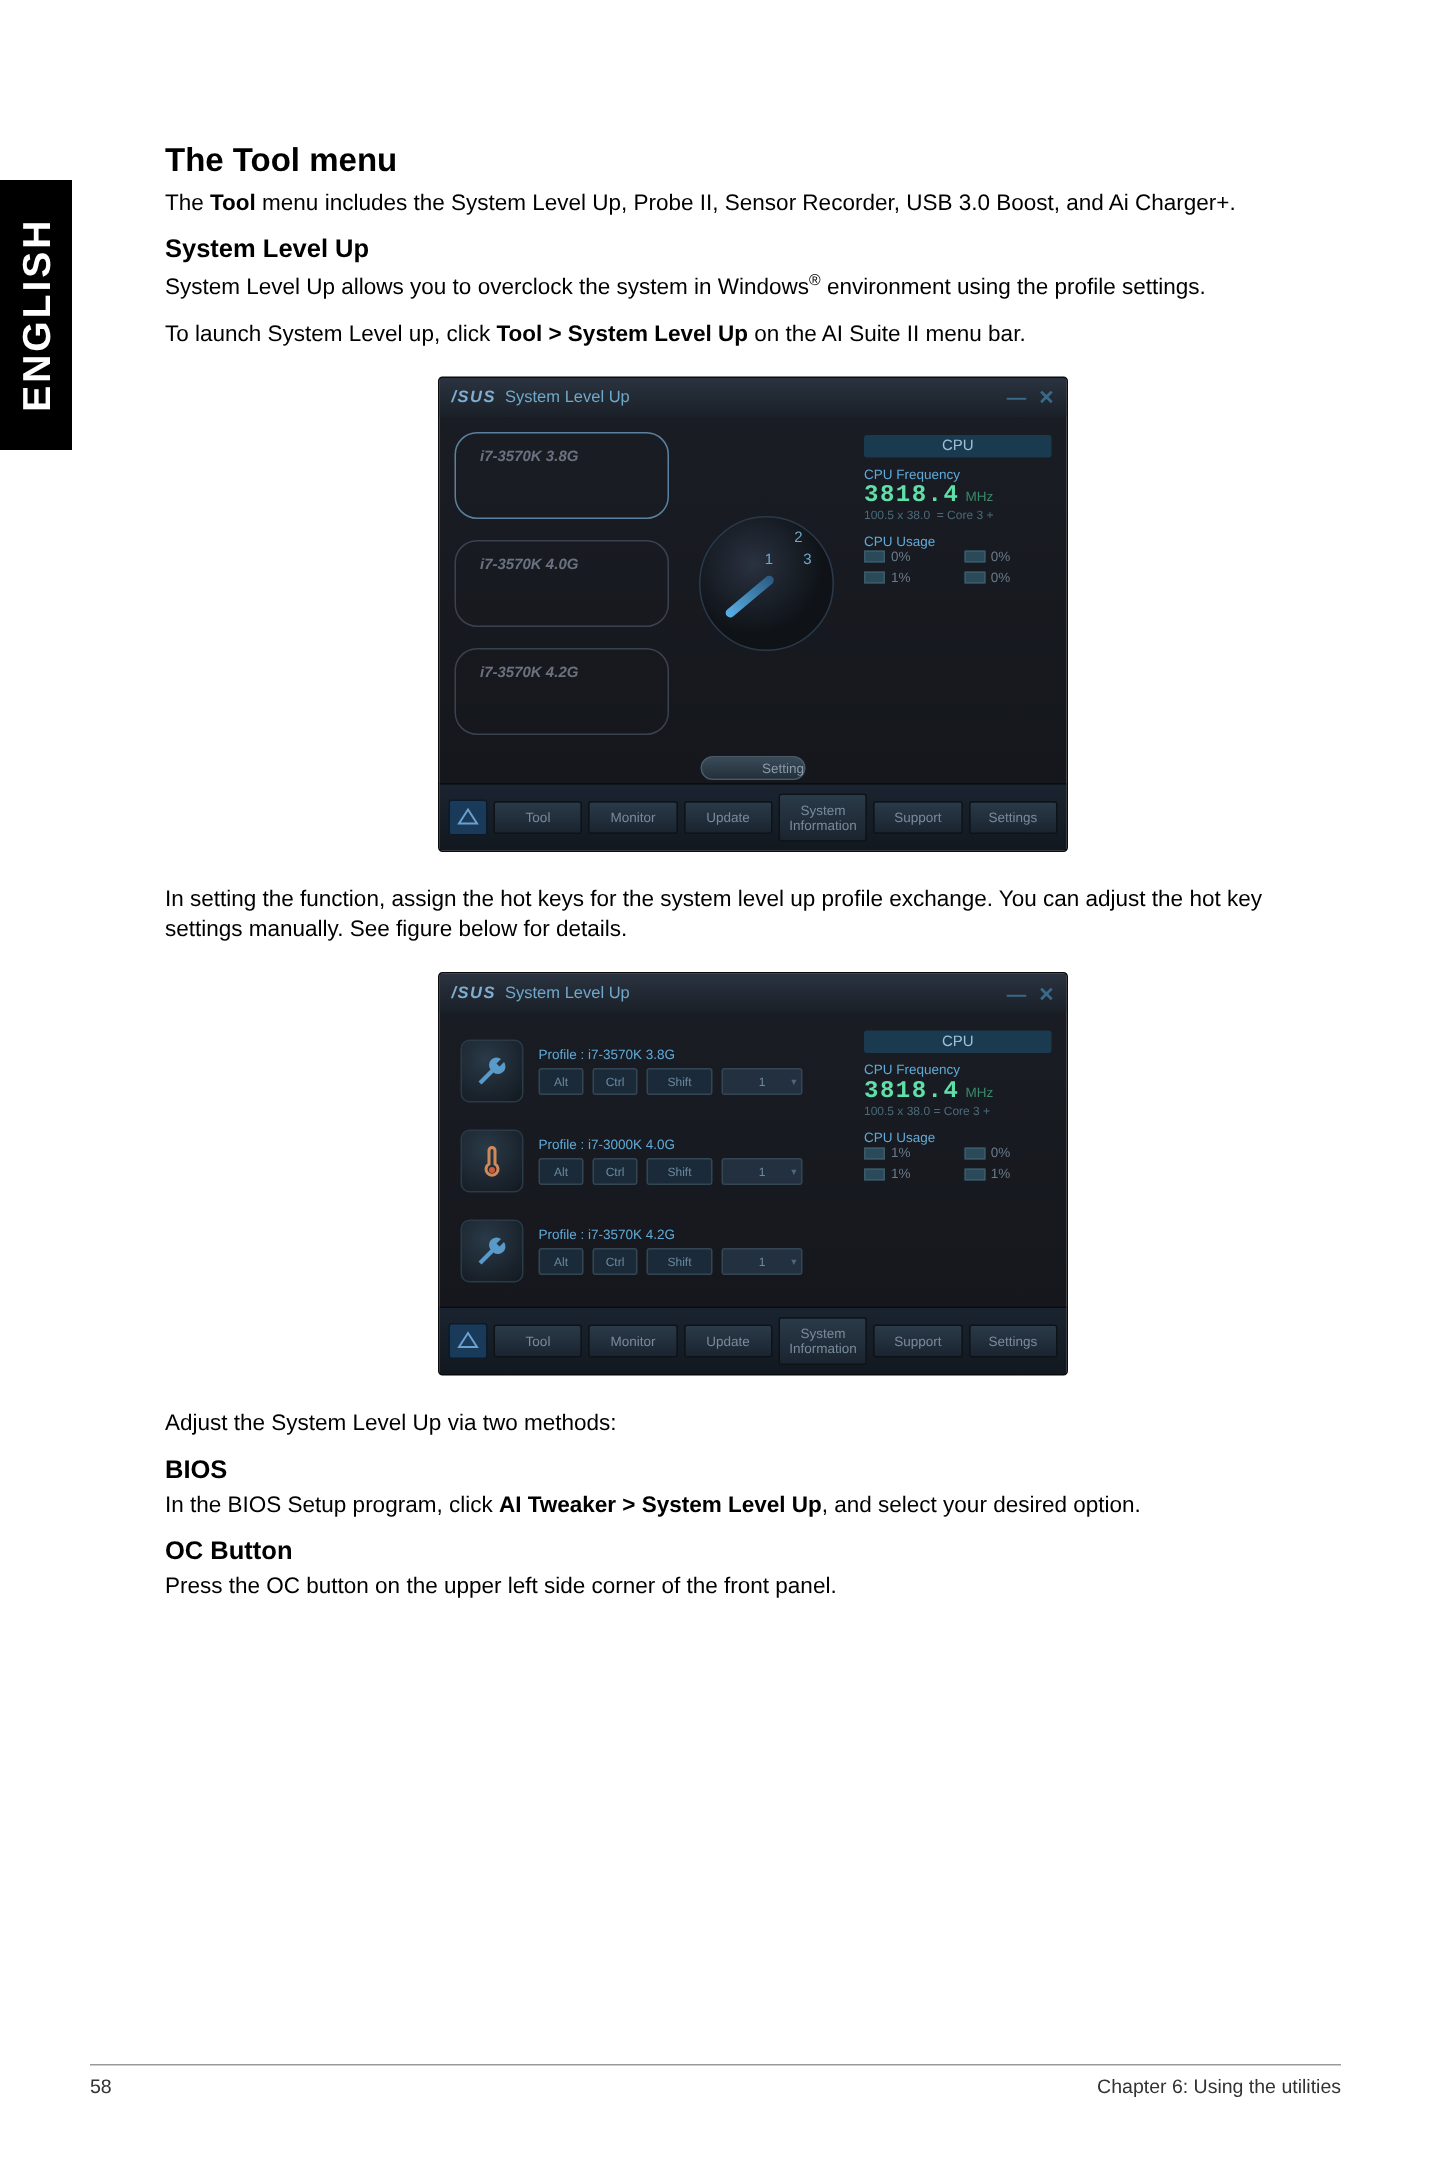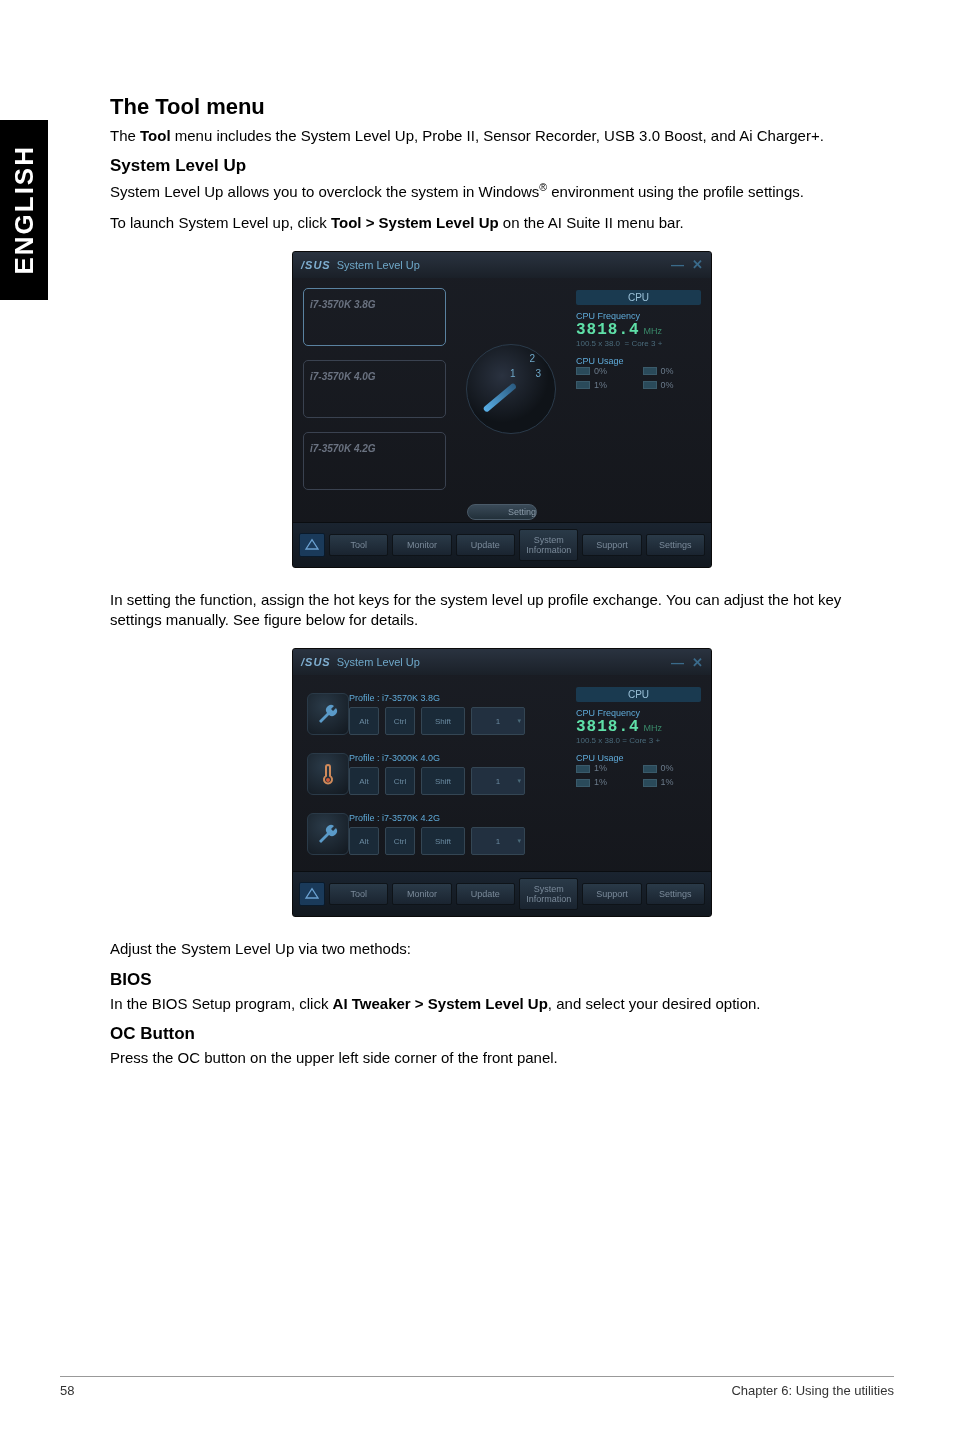--- a/index.html
+++ b/index.html
@@ -47,22 +47,22 @@
     color: #6fa8c9;
     font-size: 11px;
   }
   .asus-titlebar .brand { color: #7faed0; font-weight: bold; letter-spacing: 1px; margin-right: 6px; font-style: italic;}
   .asus-titlebar .spacer { flex: 1; }
   .asus-titlebar .winbtn { color: #3a6a8a; margin-left: 8px; font-size: 13px; font-weight: bold; cursor: default;}
   .asus-body { display: flex; padding: 10px 10px 8px 10px; gap: 10px; }
   .asus-left { flex: 1.2; display: flex; flex-direction: column; gap: 14px; }
   .profile-box {
     border: 1px solid #3a4250;
-    border-radius: 5px;
-    padding: 10px 10px 14px 6px;
+    border-radius: 15px;
+    padding: 10px 10px 14px 16px;
     color: #6a7280;
     font-size: 10px;
     min-height: 58px;
   }
   .profile-box.active { border-color: #5a82a0; }
   .profile-box .pname { font-weight: bold; font-style: italic; }
   .asus-center { width: 110px; display: flex; align-items: center; justify-content: center; }
   .dial {
     width: 90px; height: 90px;
     border-radius: 50%;
@@ -131,33 +131,33 @@
     width: 70px;
     background: linear-gradient(180deg, #3a4a58, #22303a);
     border: 1px solid #4a5a68;
     border-radius: 10px;
     color: #8a9aa8;
     font-size: 9px;
     padding: 2px 0;
   }
   
   .det-left { flex: 1; display:flex; flex-direction:column; gap: 18px; padding: 8px 4px;}
-  .det-row { display: flex; align-items: center; }
+  .det-row { display: flex; align-items: center; gap: 10px; }
   .det-icon {
     width: 42px; height: 42px; border-radius: 6px;
     background: radial-gradient(circle at 40% 30%, #2a3a48, #12181f);
     border: 1px solid #2a3a48;
     display:flex; align-items:center; justify-content:center;
     flex-shrink: 0;
   }
   .det-icon svg { width: 24px; height: 24px; }
   .det-fields { flex:1; }
   .det-fields .dlabel { color: #5faad8; font-size: 9px; margin-bottom: 4px;}
   .det-fields .dinputs { display:flex; gap: 6px; align-items:center; }
-  .mini { width: 30px; height: 28px; background: #1a2a38; border: 1px solid #344654; border-radius: 2px; color:#6a8aa0; font-size:8px; display:flex; align-items:center; justify-content:center;}
+  .mini { width: 30px; height: 18px; background: #1a2a38; border: 1px solid #344654; border-radius: 2px; color:#6a8aa0; font-size:8px; display:flex; align-items:center; justify-content:center;}
   .mini.wide { width: 44px; }
   .mini.drop { width: 54px; background: #223040; position: relative;}
   .mini.drop::after { content: "▾"; position: absolute; right: 3px; color:#4a6a7a; font-size:7px;}
   footer.pagefoot {
     position: absolute;
     bottom: 40px;
     left: 60px;
     right: 60px;
     border-top: 1px solid #999;
     padding-top: 6px;

